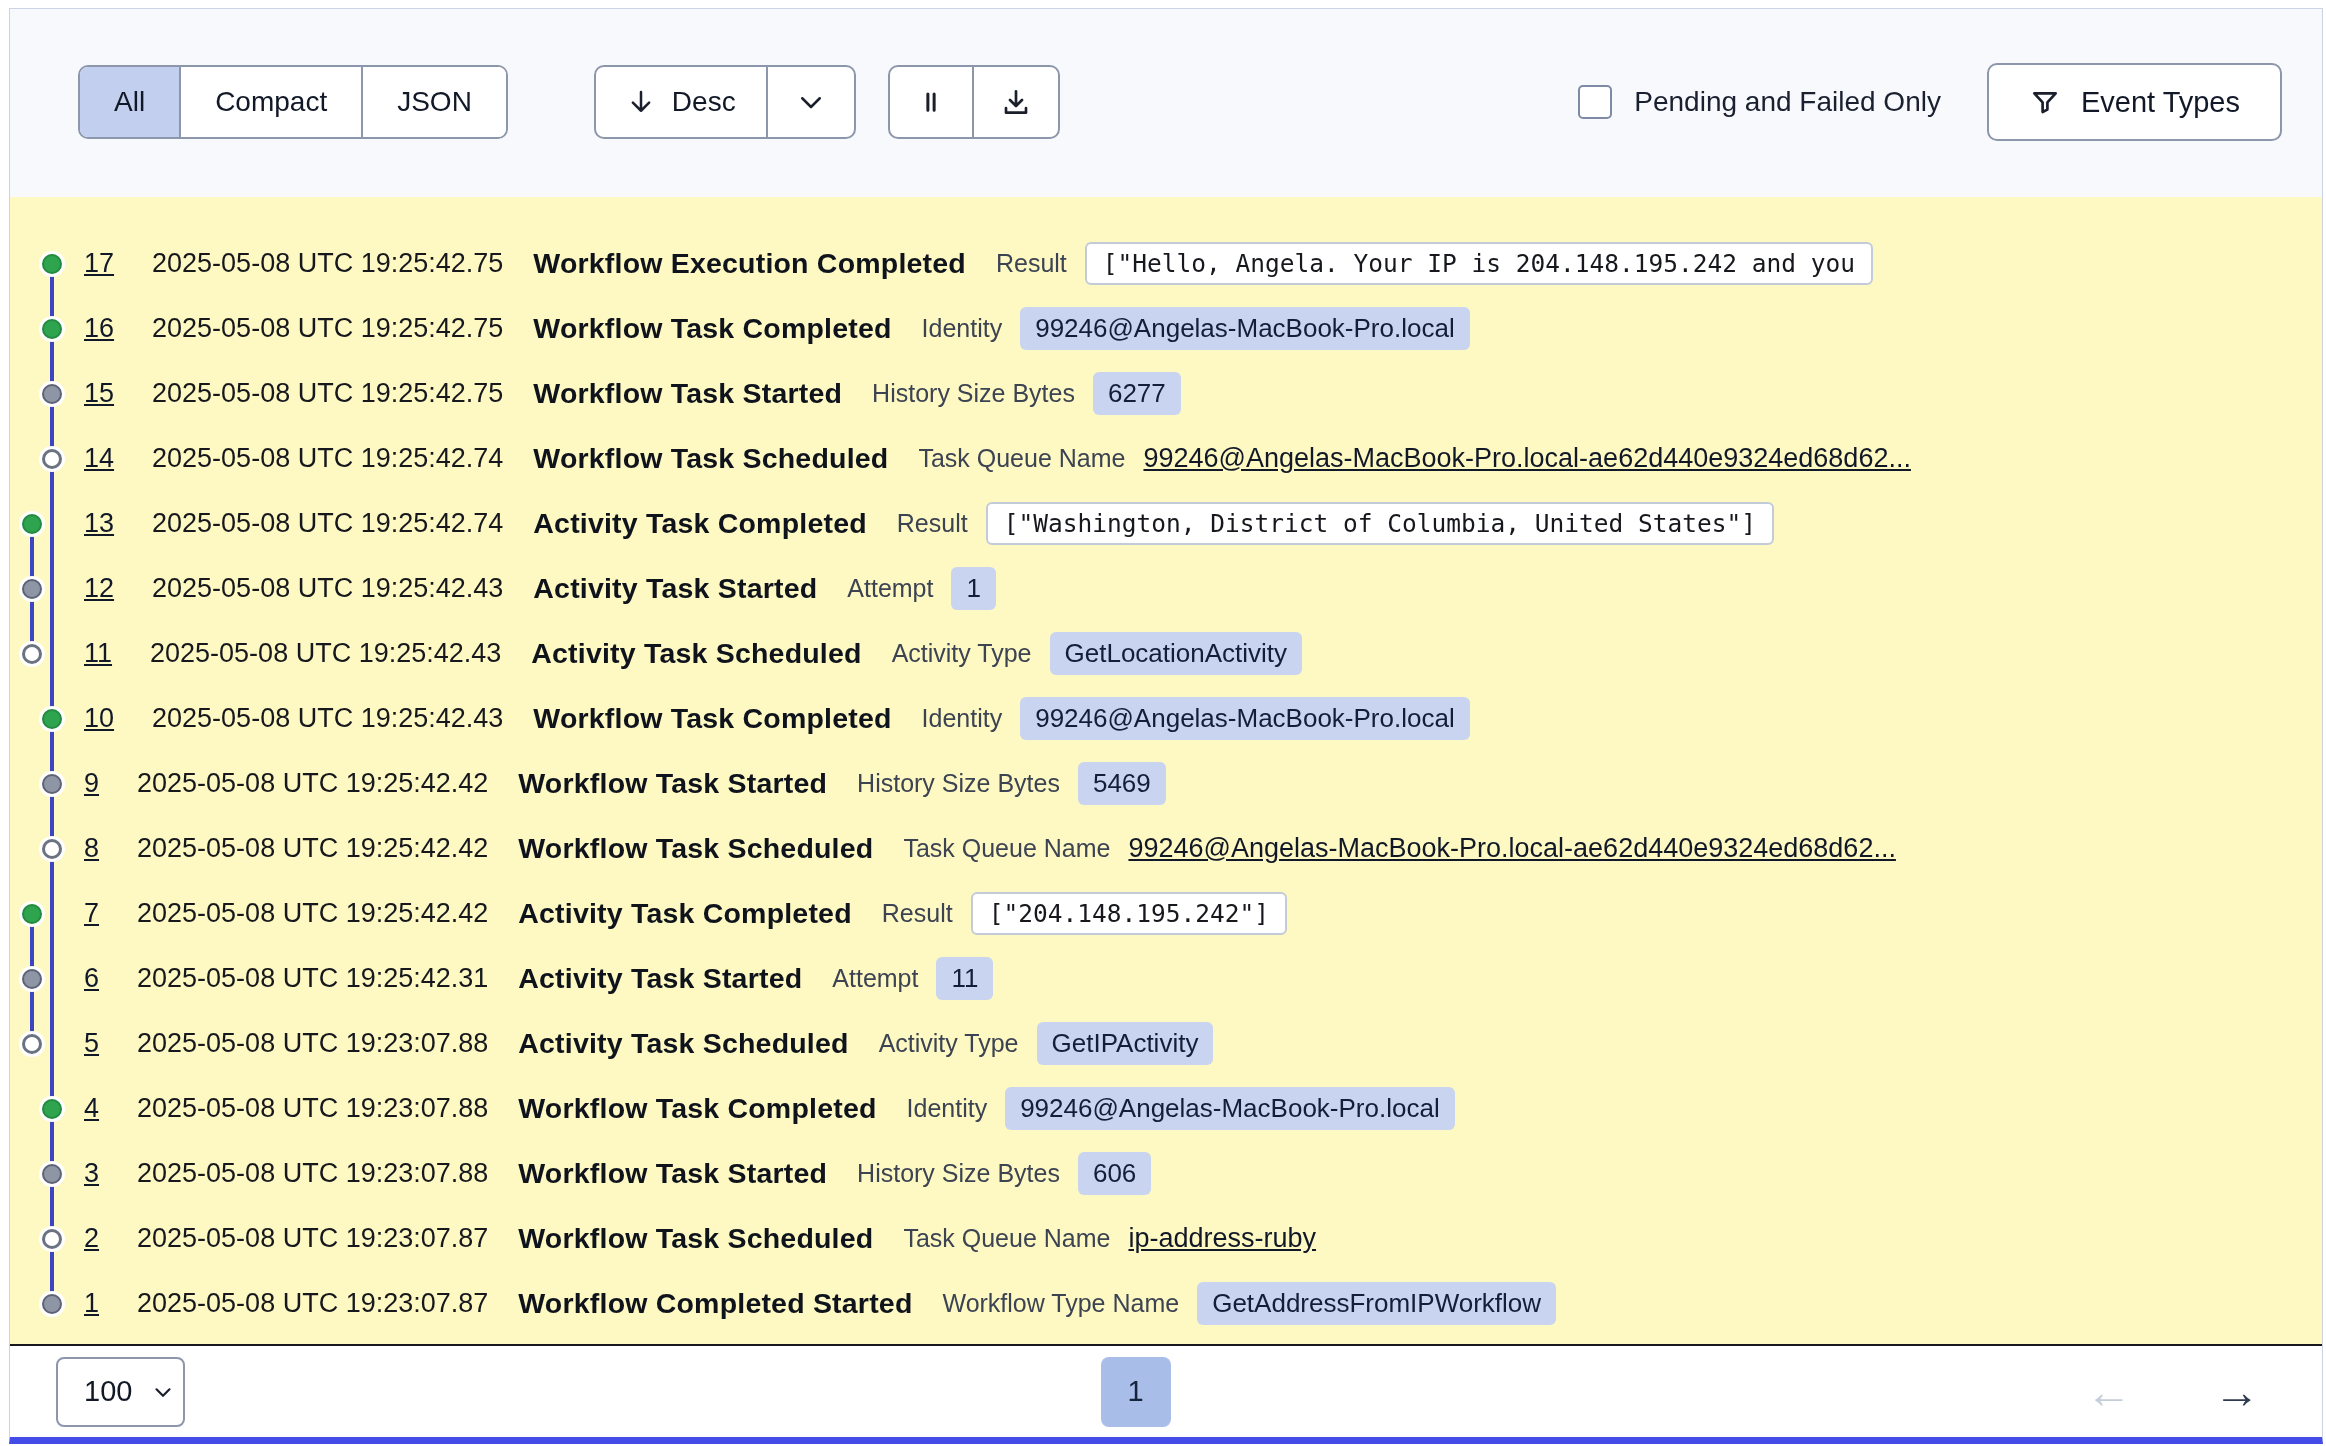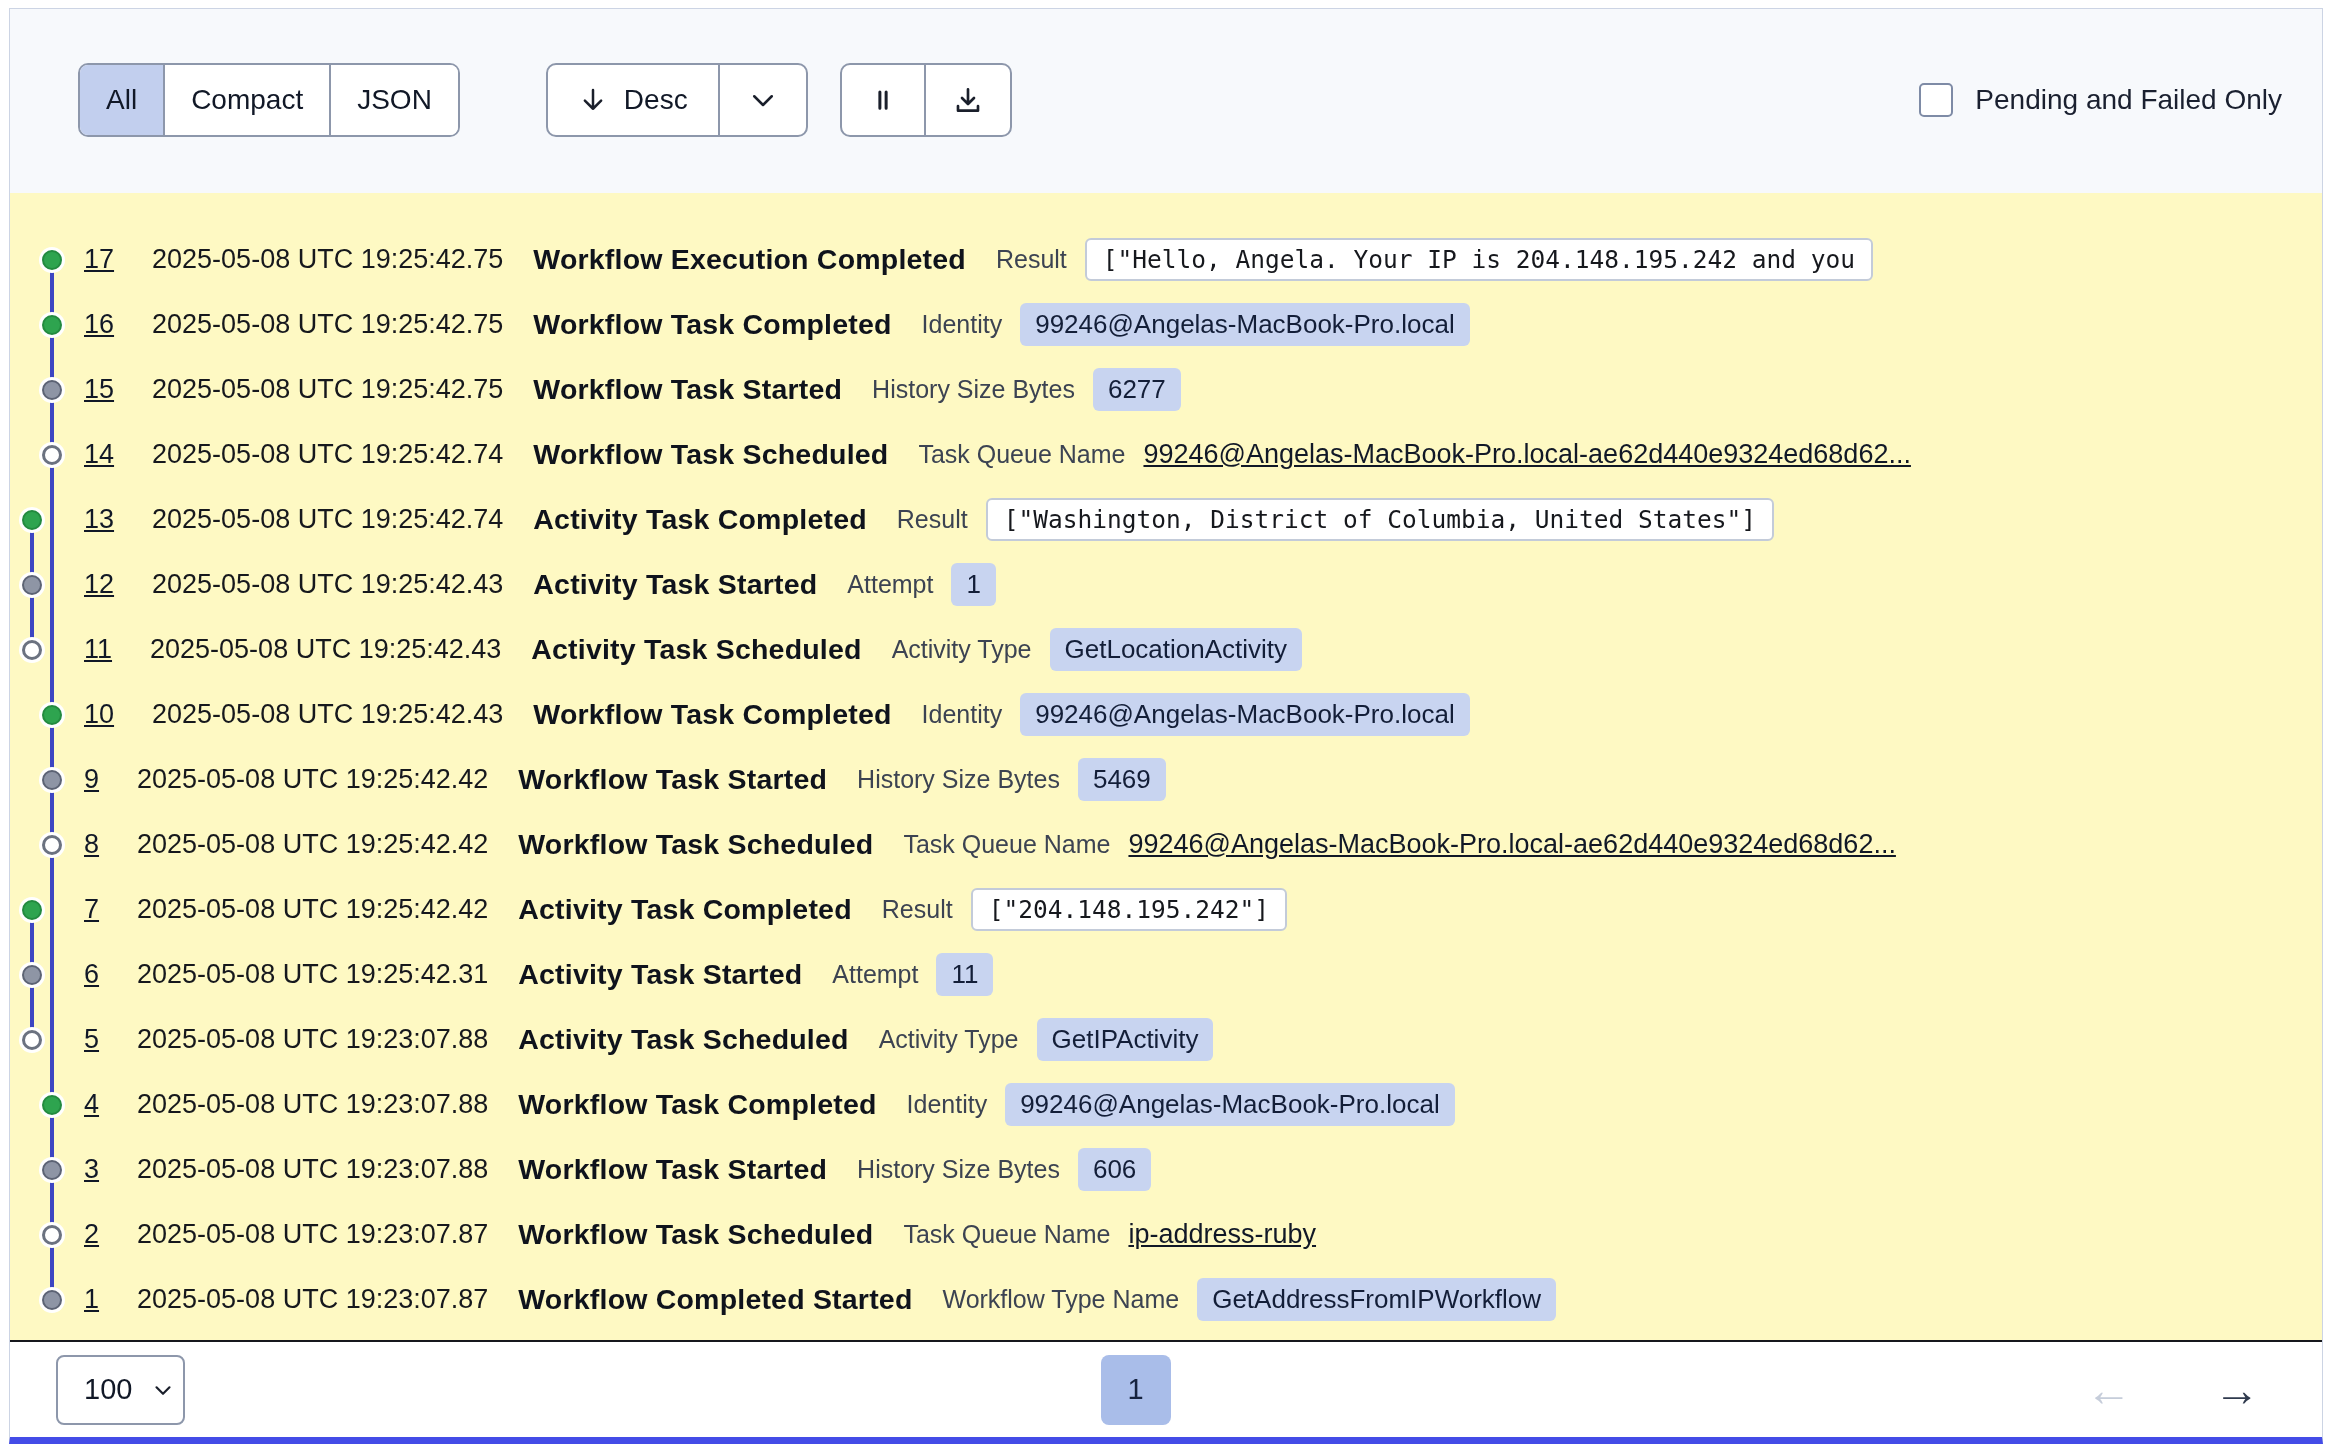--- a/index.html
+++ b/index.html
@@ -7,21 +7,21 @@
   body { position:relative; overflow:hidden; }
 
   .panel { position:absolute; top:8px; left:9px; right:3px; bottom:2px;
            border:1px solid #ccd4e4; border-bottom:7px solid #444ce7;
            background:#ffffff; display:flex; flex-direction:column; overflow:hidden; }
 
   
   .header { background:#f7f9fc; padding:54px 40px 56px 68px; display:flex; align-items:center; flex:0 0 auto; }
 
   .segmented { display:flex; border:2px solid #8d97ab; border-radius:10px; overflow:hidden; background:#fff; height:74px; align-items:stretch; }
-  .segment { padding:0 26px; display:flex; align-items:center; font-size:28px; border-left:2px solid #8d97ab; cursor:pointer; background:#fff; color:#111827; }
+  .segment { padding:0 34px; display:flex; align-items:center; font-size:28px; border-left:2px solid #8d97ab; cursor:pointer; background:#fff; color:#111827; }
   .segment:first-child { border-left:none; }
   .segment.selected { background:#c2cfee; }
 
   .split { display:flex; align-items:stretch; border:2px solid #8d97ab; border-radius:10px; height:74px; margin-left:86px; background:#fff; }
   .split-main { display:flex; align-items:center; gap:16px; padding:0 30px; font-size:28px; }
   .split-chev { border-left:2px solid #8d97ab; display:flex; align-items:center; padding:0 28px; }
 
   .iconpair { display:flex; align-items:stretch; border:2px solid #8d97ab; border-radius:10px; height:74px; margin-left:32px; background:#fff; }
   .iconbtn { padding:0 26px; display:flex; align-items:center; }
   .iconbtn + .iconbtn { border-left:2px solid #8d97ab; }
@@ -101,20 +101,26 @@
             <path d="M12 4v10.5M7.5 10.5L12 15l4.5-4.5M4.5 16.5V20h15v-3.5"></path>
           </svg>
       </div>
     </div>
 
     <div class="pending-group">
       <div class="checkbox"></div>
       <span>Pending and Failed Only</span>
     </div>
 
+    <div class="evtypes">
+      <svg class="icon" width="32" height="32" viewBox="0 0 24 24">
+          <path d="M4 5.5h16l-6.2 6.8v5.4l-3.6 1.8v-7.2z"></path>
+        </svg>
+      <span>Event Types</span>
+    </div>
 
   </div>
 
   <div class="rows" id="rows">
     <div class="event-row">
       <div class="gutter">
         <span class="dot dot-green track-main"></span>
       </div>
       <a class="event-id">17</a>
       <span class="event-time">2025-05-08 UTC 19:25:42.75</span>

